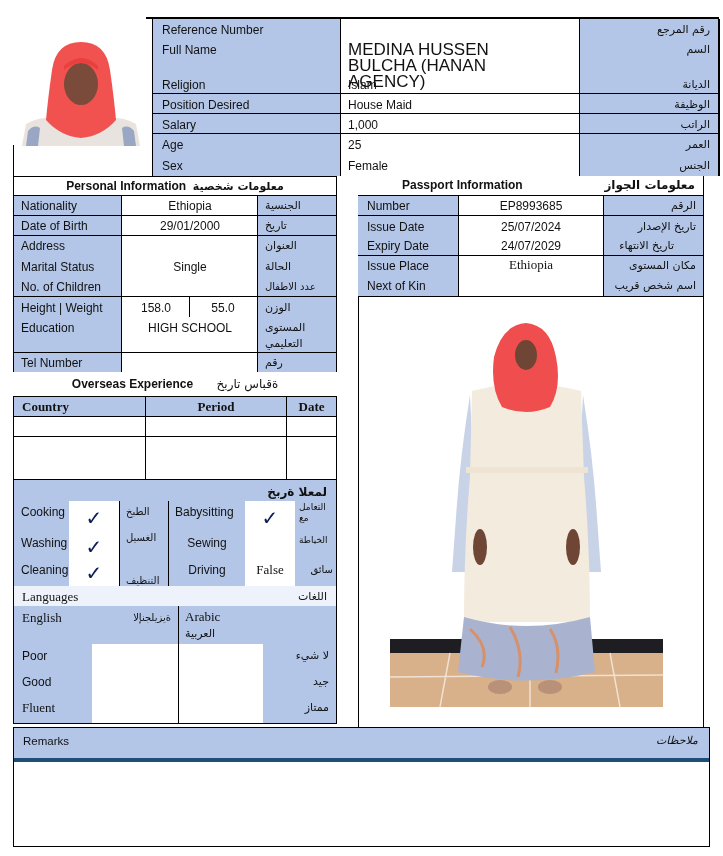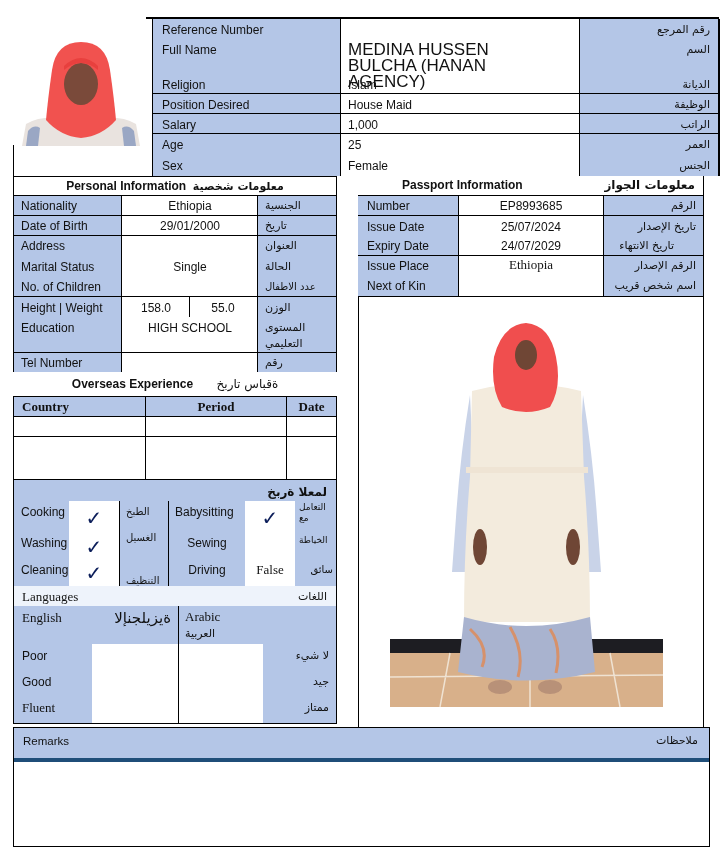--- a/index.html
+++ b/index.html
@@ -183,21 +183,21 @@
   <div class="vl" style="left:323px;top:0;height:138px;"></div>
   <div class="cell serif" style="left:3px;top:1px;width:150px;font-size:13px;">Languages</div>
   <div class="cell ar" style="left:200px;top:1px;width:120px;">اللغات</div>
   <div class="abs blue" style="left:1px;top:20px;width:322px;height:117px;"></div>
   <div class="abs white" style="left:79px;top:58px;width:86px;height:79px;"></div>
   <div class="abs white" style="left:166px;top:58px;width:84px;height:79px;"></div>
   <div class="vl" style="left:165px;top:20px;height:118px;"></div>
   <div class="hl" style="left:0;top:137px;width:324px;"></div>
 
   <div class="cell serif" style="left:3px;top:22px;width:70px;font-size:13px;">English</div>
-  <div class="cell ar" style="left:80px;top:22px;width:84px;font-size:15px;">ةيزيلجنإلا</div>
+  <div class="cell ar" style="left:80px;top:22px;width:84px;font-size:10px;">ةيزيلجنإلا</div>
   <div class="cell serif" style="left:166px;top:21px;width:100px;font-size:13px;">Arabic</div>
   <div class="cell ar" style="left:166px;top:38px;width:60px;text-align:left;font-size:11px;">العربية</div>
 
   <div class="cell" style="left:3px;top:60px;width:70px;">Poor</div>
   <div class="cell ar" style="left:252px;top:60px;width:70px;">لا شيء</div>
   <div class="cell" style="left:3px;top:86px;width:70px;">Good</div>
   <div class="cell ar" style="left:252px;top:86px;width:70px;">جيد</div>
   <div class="cell serif" style="left:3px;top:112px;width:70px;font-size:13px;">Fluent</div>
   <div class="cell ar" style="left:252px;top:112px;width:70px;">ممتاز</div>
 </div>
@@ -221,21 +221,21 @@
   <div class="cell ctr" style="left:101px;top:20px;width:144px;">EP8993685</div>
   <div class="cell ar" style="left:247px;top:20px;width:97px;">الرقم</div>
   <div class="cell" style="left:3px;top:41px;width:96px;">Issue Date</div>
   <div class="cell ctr" style="left:101px;top:41px;width:144px;">25/07/2024</div>
   <div class="cell ar" style="left:247px;top:41px;width:97px;">تاريخ الإصدار</div>
   <div class="cell" style="left:3px;top:60px;width:96px;">Expiry Date</div>
   <div class="cell ctr" style="left:101px;top:60px;width:144px;">24/07/2029</div>
   <div class="cell ar" style="left:247px;top:60px;width:75px;">تاريخ الانتهاء</div>
   <div class="cell" style="left:3px;top:80px;width:96px;">Issue Place</div>
   <div class="cell ctr serif" style="left:101px;top:79px;width:144px;font-size:13px;">Ethiopia</div>
-  <div class="cell ar" style="left:247px;top:80px;width:97px;">الرقم الإصدار</div>
+  <div class="cell ar" style="left:247px;top:80px;width:97px;">مكان المستوى</div>
   <div class="cell" style="left:3px;top:100px;width:96px;">Next of Kin</div>
   <div class="cell ctr" style="left:101px;top:100px;width:144px;"></div>
   <div class="cell ar" style="left:247px;top:100px;width:97px;">اسم شخص قريب</div>
 </div>
 
 <div class="abs" style="left:358px;top:296px;width:346px;height:432px;border:1px solid #000;border-bottom:none;background:#fff;">
   <div class="photo" style="left:31px;top:20px;width:273px;height:390px;">
     <svg width="273" height="390" viewBox="0 0 273 390">
       <rect x="0" y="322" width="273" height="14" fill="#1d1d22"></rect>
       <rect x="0" y="336" width="273" height="54" fill="#d8b08a"></rect>
@@ -253,15 +253,15 @@
       <ellipse cx="90" cy="230" rx="7" ry="18" fill="#6f4635"></ellipse>
       <ellipse cx="183" cy="230" rx="7" ry="18" fill="#6f4635"></ellipse>
     </svg>
   </div>
 </div>
 
 <div class="abs" style="left:13px;top:727px;width:697px;height:120px;border:1px solid #000;">
   <div class="abs blue" style="left:0;top:0;width:695px;height:30px;"></div>
   <div class="abs" style="left:0;top:30px;width:695px;height:4px;background:#1f4e79;"></div>
   <div class="cell" style="left:3px;top:3px;width:200px;font-size:11.5px;">Remarks</div>
-  <div class="cell ar" style="left:490px;top:3px;width:200px;">ملاحظات</div>
+  <div class="cell ar" style="left:490px;top:3px;width:200px;font-style:italic;">ملاحظات</div>
   <div class="abs" style="left:0;top:34px;width:695px;height:84px;"></div>
 </div>
 
 </body></html>

